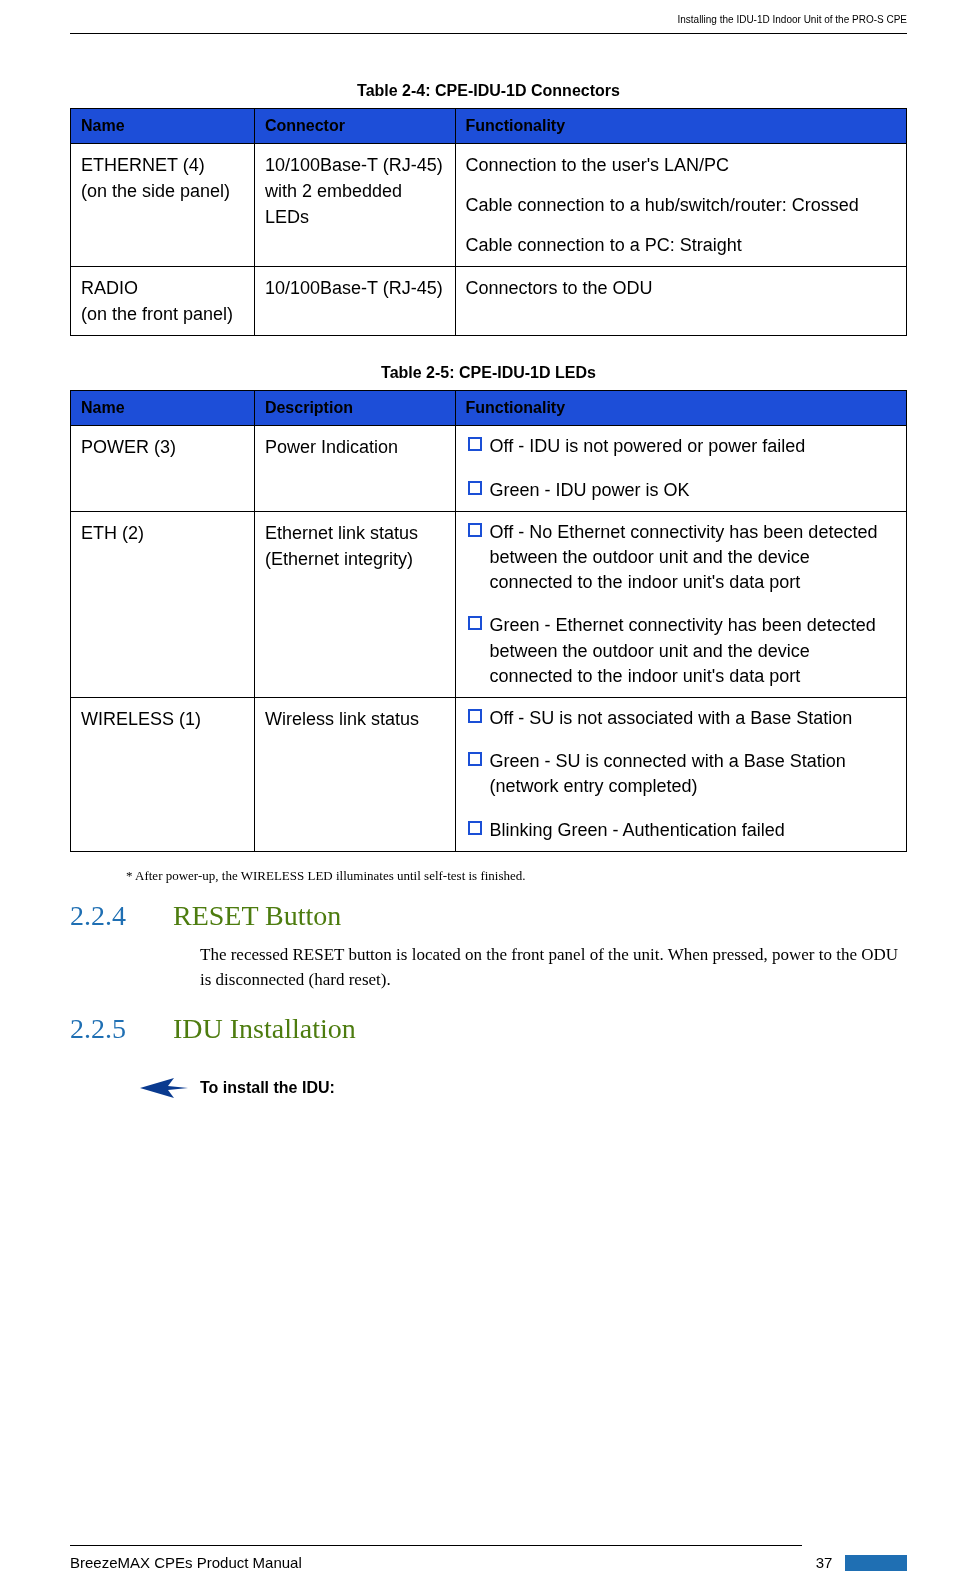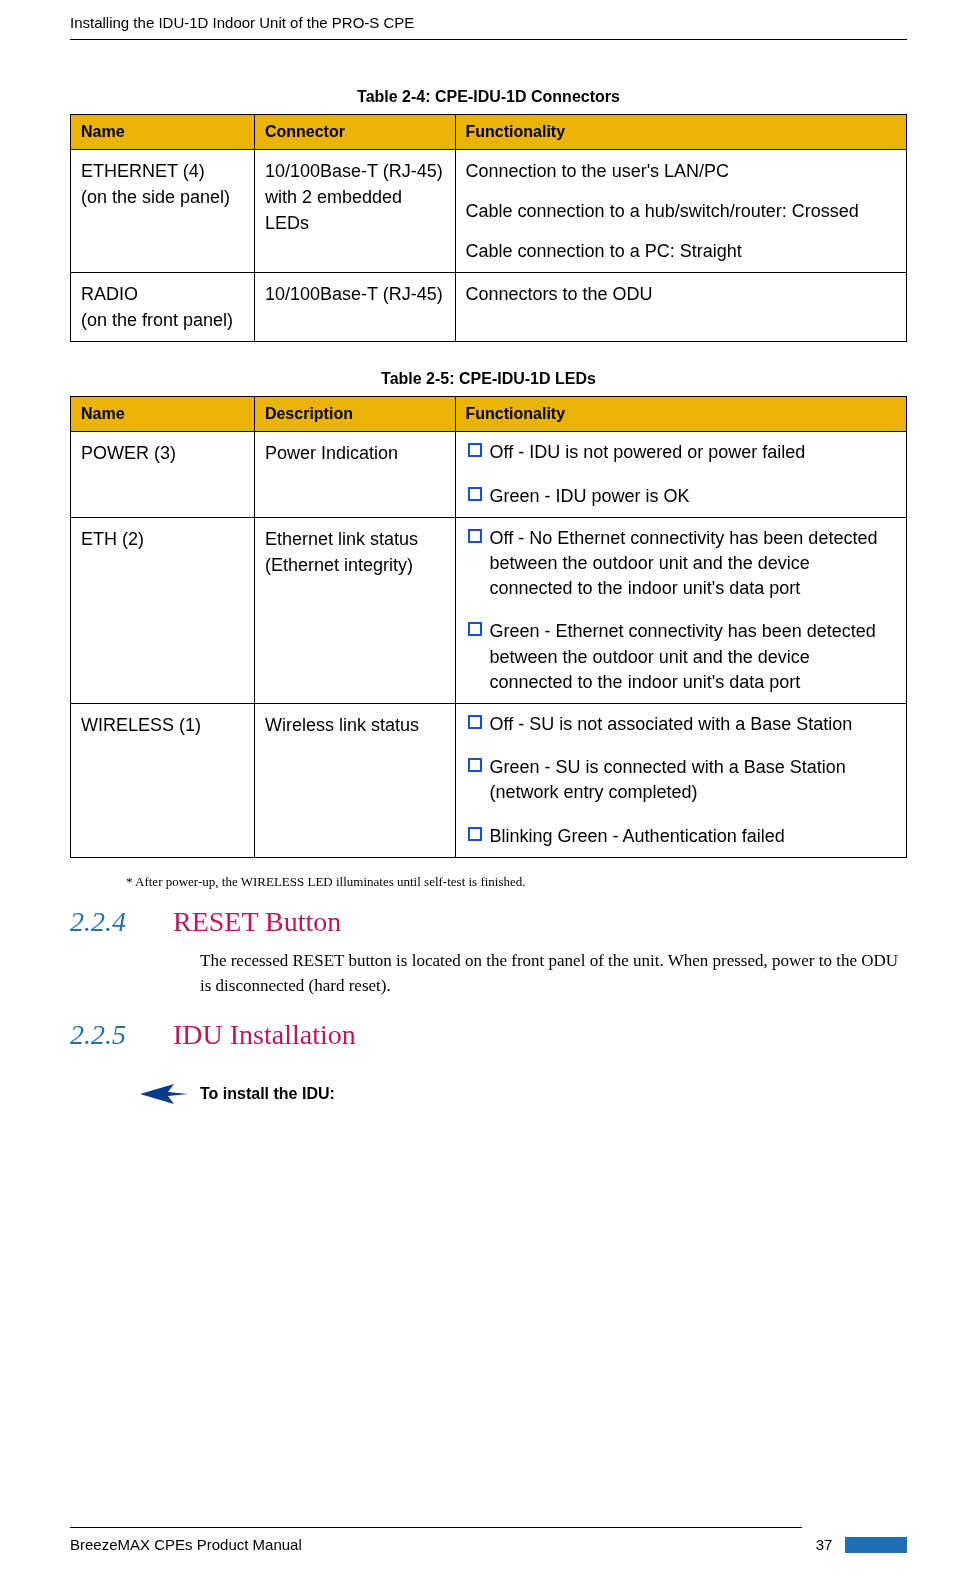--- a/index.html
+++ b/index.html
@@ -9,22 +9,22 @@
       background: #fff;
       color: #000;
       width: 977px;
       height: 1577px;
       position: relative;
     }
     .page {
       padding: 0 70px;
     }
     .header-title {
-      text-align: left;
-      font-size: 15px;
+      text-align: right;
+      font-size: 10px;
       padding: 14px 0 8px;
     }
     .hr-top {
       border: none;
       border-top: 1.5px solid #000;
       margin: 0;
     }
     .table-caption {
       text-align: center;
       font-weight: bold;
@@ -36,21 +36,21 @@
     }
     table {
       border-collapse: collapse;
       width: 100%;
       table-layout: fixed;
     }
     table, th, td {
       border: 1px solid #000;
     }
     th {
-      background: #eab308;
+      background: #1d4ed8;
       text-align: left;
       padding: 8px 10px;
       font-size: 16px;
     }
     td {
       padding: 8px 10px;
       vertical-align: top;
       font-size: 18px;
       line-height: 1.45;
     }
@@ -95,25 +95,24 @@
       display: flex;
       gap: 28px;
       margin: 12px 0 10px;
       align-items: baseline;
     }
     .section-num {
       font-family: Georgia, 'Times New Roman', serif;
       color: #1f6fb3;
       font-size: 28px;
       min-width: 75px;
-      font-style: italic;
     }
     .section-title {
       font-family: Georgia, 'Times New Roman', serif;
-      color: #be185d;
+      color: #4d7c0f;
       font-size: 28px;
     }
     .body-text {
       font-family: Georgia, 'Times New Roman', serif;
       font-size: 17px;
       margin: 8px 0 20px 130px;
       line-height: 1.5;
     }
     .instruction-row {
       display: flex;
@@ -121,21 +120,21 @@
       gap: 12px;
       margin: 30px 0 0 70px;
     }
     .arrow-icon svg { display: block; }
     .instruction-text {
       font-weight: bold;
       font-size: 16px;
     }
     .footer {
       position: absolute;
-      bottom: 24px;
+      bottom: 6px;
       left: 70px;
       right: 70px;
     }
     .hr-bottom {
       border: none;
       border-top: 1px solid #000;
       width: calc(100% - 105px);
     }
     .footer-row {
       display: flex;

